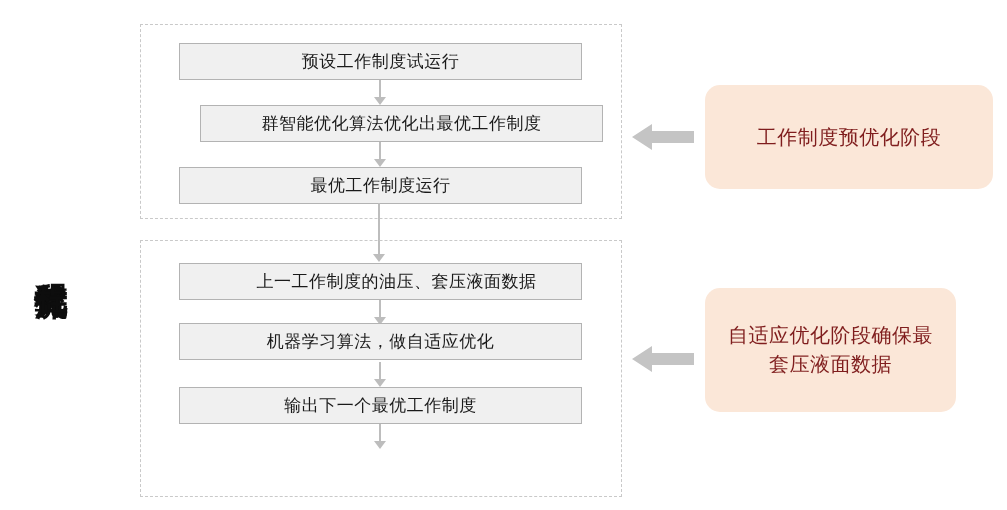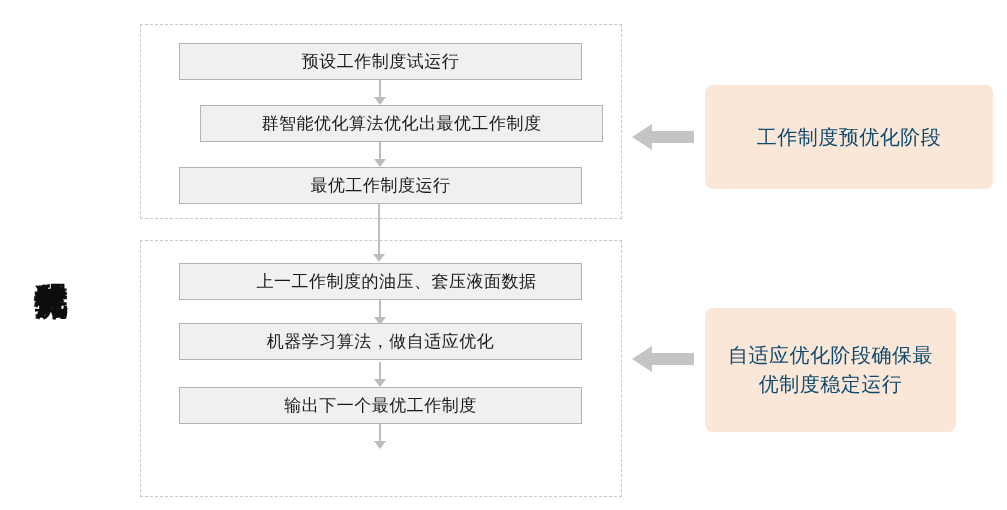--- a/index.html
+++ b/index.html
@@ -90,34 +90,34 @@
     position: absolute;
     width: 62px;
     height: 28px;
   }
   .block-arrow svg { display: block; }
 
   
   .panel {
     position: absolute;
     background: #fbe7d8;
-    border-radius: 8px;
+    border-radius: 15px;
     box-sizing: border-box;
     display: flex;
     align-items: center;
     justify-content: center;
     text-align: center;
     font-size: 20px;
     line-height: 1.45;
-    color: #0c4a6e;
+    color: #7f1d1d;
     padding: 6px 18px;
     letter-spacing: 0.5px;
   }
   #panel-pre { left: 705px; top: 85px;  width: 288px; height: 104px; }
-  #panel-adp { left: 705px; top: 308px; width: 251px; height: 124px; }
+  #panel-adp { left: 705px; top: 288px; width: 251px; height: 124px; }
 </style>
 </head>
 <body>
 
 <div class="vtitle">气井优化计算流程</div>
 
 <div class="group" id="group-pre">
 
   <div class="pbox" style="top:18px;">预设工作制度试运行</div>
 
@@ -178,15 +178,15 @@
   </svg>
 </div>
 
 <div class="panel" id="panel-pre">
   <span>工作制度预优化阶段</span>
 </div>
 
 <div class="panel" id="panel-adp">
   <span>
     <span>自适应优化阶段确保最</span><br>
-    <span>优制度稳定运行</span>
+    <span>套压液面数据</span>
   </span>
 </div>
 
 </body></html>

